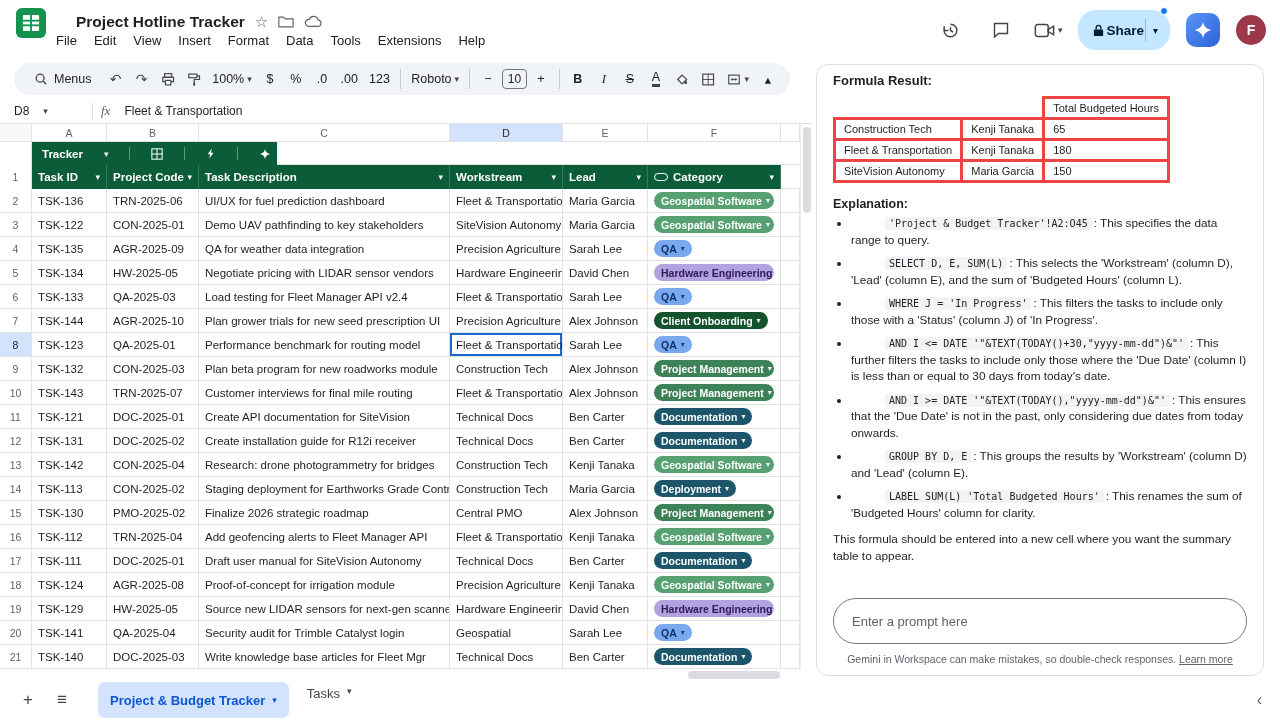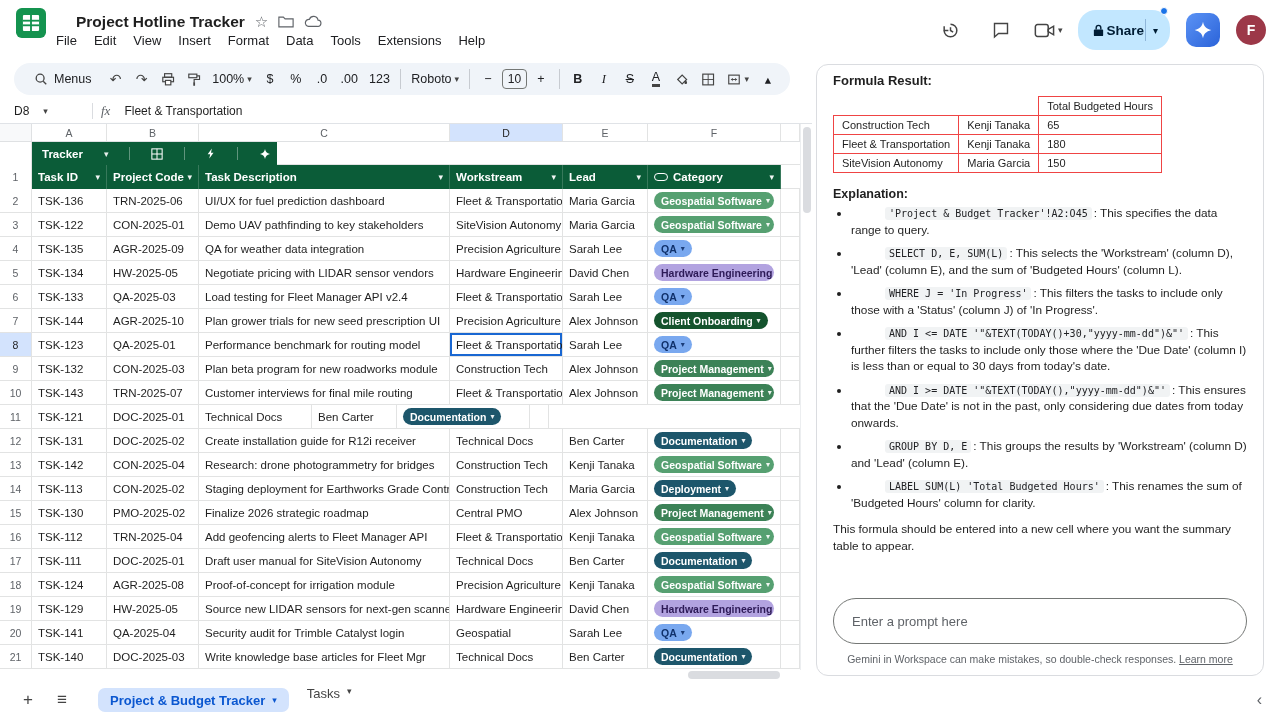--- a/index.html
+++ b/index.html
@@ -86,40 +86,40 @@
 
   
   .gemini { flex:1; margin:4px 16px 4px 4px; border:1px solid #dadce0; border-radius:12px; display:flex; flex-direction:column; background:#fff; overflow:hidden; }
   .g-head { height:44px; display:flex; align-items:center; padding:0 14px 0 16px; gap:8px; flex:none; }
   .g-title { font-size:14.5px; font-weight:600; }
   .g-head-icons { margin-left:auto; display:flex; align-items:center; gap:16px; }
   .g-hicon { color:#444; font-size:16px; cursor:pointer; display:flex; align-items:center; }
   .g-content { flex:1; overflow:hidden; padding:2px 16px 0; }
   .g-label { font-size:13px; font-weight:700; margin-top:6px; }
   .res-table { border-collapse:collapse; margin-top:8px; font-size:11px; }
-  .res-table th, .res-table td { border:1px solid #ef4444; padding:3px 8px; text-align:left; font-weight:400; color:#1f1f1f; }
+  .res-table th, .res-table td { border:3px solid #ef4444; padding:3px 8px; text-align:left; font-weight:400; color:#1f1f1f; }
   .res-table th.empty { border:none; }
   .res-table td:nth-child(1){ min-width:118px; } .res-table td:nth-child(2){ min-width:76px; } .res-table td:nth-child(3){ min-width:104px; }
   .g-expl { font-size:12.5px; margin:14px 0 4px; }
   .g-bullets { margin:4px 0 0; padding-left:18px; list-style:disc; }
   .g-bullet { margin-bottom:7px; font-size:11.8px; line-height:1.4; color:#1f1f1f; }
   .code { font-family:"DejaVu Sans Mono",monospace; font-size:10px; background:#f1f3f4; padding:1px 4px; border-radius:3px; color:#202124;margin-left:34px; }
   .btext { margin-left:2px; }
   .g-closing { font-size:11.8px; line-height:1.4; margin-top:10px; }
   .g-prompt-wrap { padding:8px 16px 4px; flex:none; }
   .g-prompt { height:46px; border:1px solid #747775; border-radius:24px; display:flex; align-items:center; padding:0 18px; }
   .g-prompt input { border:none; outline:none; width:100%; font-size:13px; font-family:inherit; color:#1f1f1f; background:transparent; }
   .g-prompt input::placeholder { color:#5f6368; }
   .g-foot { flex:none; text-align:center; font-size:10.5px; color:#5f6368; padding:5px 14px 10px; }
   .g-learn { text-decoration:underline; cursor:pointer; color:#5f6368; }
 
   
   .bottombar { height:40px; display:flex; align-items:center; padding:0 10px 0 14px; gap:6px; }
   .bb-icon { width:28px; height:28px; display:flex; align-items:center; justify-content:center; font-size:17px; color:#444; cursor:pointer; border-radius:50%; }
-  .tab-active { display:flex; align-items:center; gap:7px; height:24px; background:#d3e3fd; color:#0b57d0; font-size:13px; font-weight:700; border-radius:7px; padding:7px 12px; margin-left:16px; cursor:pointer; }
+  .tab-active { display:flex; align-items:center; gap:7px; height:36px; background:#d3e3fd; color:#0b57d0; font-size:13px; font-weight:700; border-radius:7px; padding:7px 12px; margin-left:16px; cursor:pointer; }
   .tab-active .caret-sm { color:#0b57d0; }
   .tab-plain { display:flex; align-items:flex-start; gap:7px; height:28px; color:#444; font-size:13px; padding:0 12px; cursor:pointer; }
   .bb-end { margin-left:auto; color:#5f6368; font-size:16px; cursor:pointer; padding:0 8px; }
 </style>
 </head>
 <body>
 
 <div class="topbar">
   <svg class="logo" viewBox="0 0 26 26">
     <rect width="26" height="26" rx="5" fill="#14934f"></rect>
@@ -487,20 +487,21 @@
         <span class="chip-arrow">▾</span>
       </span>
     </div>
     <div class="cell w-sliver"></div>
   </div>
 
   <div class="g-row">
     <div class="rownum">11</div>
     <div class="cell w-a">TSK-121</div>
     <div class="cell w-b">DOC-2025-01</div>
+    <div class="cell w-c">Create API documentation for SiteVision</div>
     <div class="cell w-d cd">Technical Docs</div>
     <div class="cell w-e">Ben Carter</div>
     <div class="cell w-f">
       <span class="chip" style="background: rgb(29, 86, 107); color: rgb(255, 255, 255);">
         <span>Documentation</span>
         <span class="chip-arrow">▾</span>
       </span>
     </div>
     <div class="cell w-sliver"></div>
   </div>

